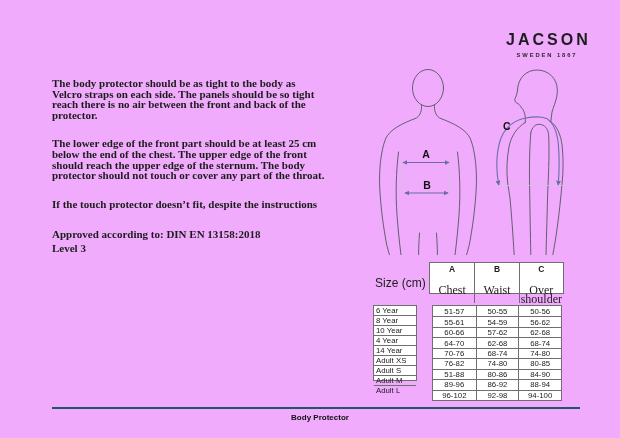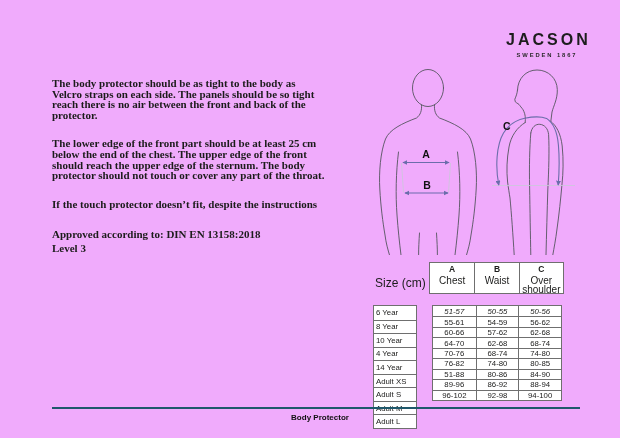--- a/index.html
+++ b/index.html
@@ -37,36 +37,36 @@
   
   .size-unit{position:absolute;left:375px;top:276px;font-size:12px;color:var(--text);}
   .thead{
     position:absolute;left:429px;top:262px;width:135px;height:32px;
     display:grid;grid-template-columns:1fr 1fr 1fr;
     border:1px solid var(--table-border);box-sizing:border-box;background:#fff;
   }
   .hcell{display:flex;flex-direction:column;align-items:center;padding-top:2px;box-sizing:border-box;}
   .hcell + .hcell{border-left:1px solid var(--table-border);}
   .hletter{font-size:8.5px;font-weight:700;line-height:9px;}
-  .hlabel{font-size:10px;line-height:8.6px;text-align:center;margin-top:3px;}
+  .hlabel{font-size:12px;line-height:8.6px;text-align:center;margin-top:12px;font-family:Liberation Serif, serif;}
   .sizecol{
-    position:absolute;left:373px;top:305px;width:44px;height:124px;
+    position:absolute;left:373px;top:305px;width:44px;height:76px;
     display:grid;grid-template-rows:repeat(9,1fr);
     border:1px solid var(--table-border);box-sizing:border-box;background:#fff;
   }
   .srow{font-size:7.8px;display:flex;align-items:center;padding-left:2px;box-sizing:border-box;}
   .srow + .srow{border-top:1px solid var(--table-border);}
   .vals{
     position:absolute;left:432px;top:305px;width:130px;height:96px;
     display:grid;grid-template-columns:1fr 1fr 1fr;grid-template-rows:repeat(9,1fr);
     border:1px solid var(--table-border);box-sizing:border-box;background:#fff;
   }
   .vcell{font-size:7.8px;display:flex;align-items:center;justify-content:center;box-sizing:border-box;
     border-top:1px solid var(--table-border);border-left:1px solid var(--table-border);}
-  .vcell.r0{border-top:none;font-style:italic;}
+  .vcell.r0{border-top:none;}
   .vcell.c0{border-left:none;}
   
   .footer-rule{position:absolute;left:52px;top:407px;width:528px;height:2px;background:var(--footer-line);}
   .footer-title{position:absolute;left:56px;top:413px;width:528px;text-align:center;font-size:8px;font-weight:700;color:#111;}
 </style>
 </head>
 <body>
 
 <div class="page">
 

